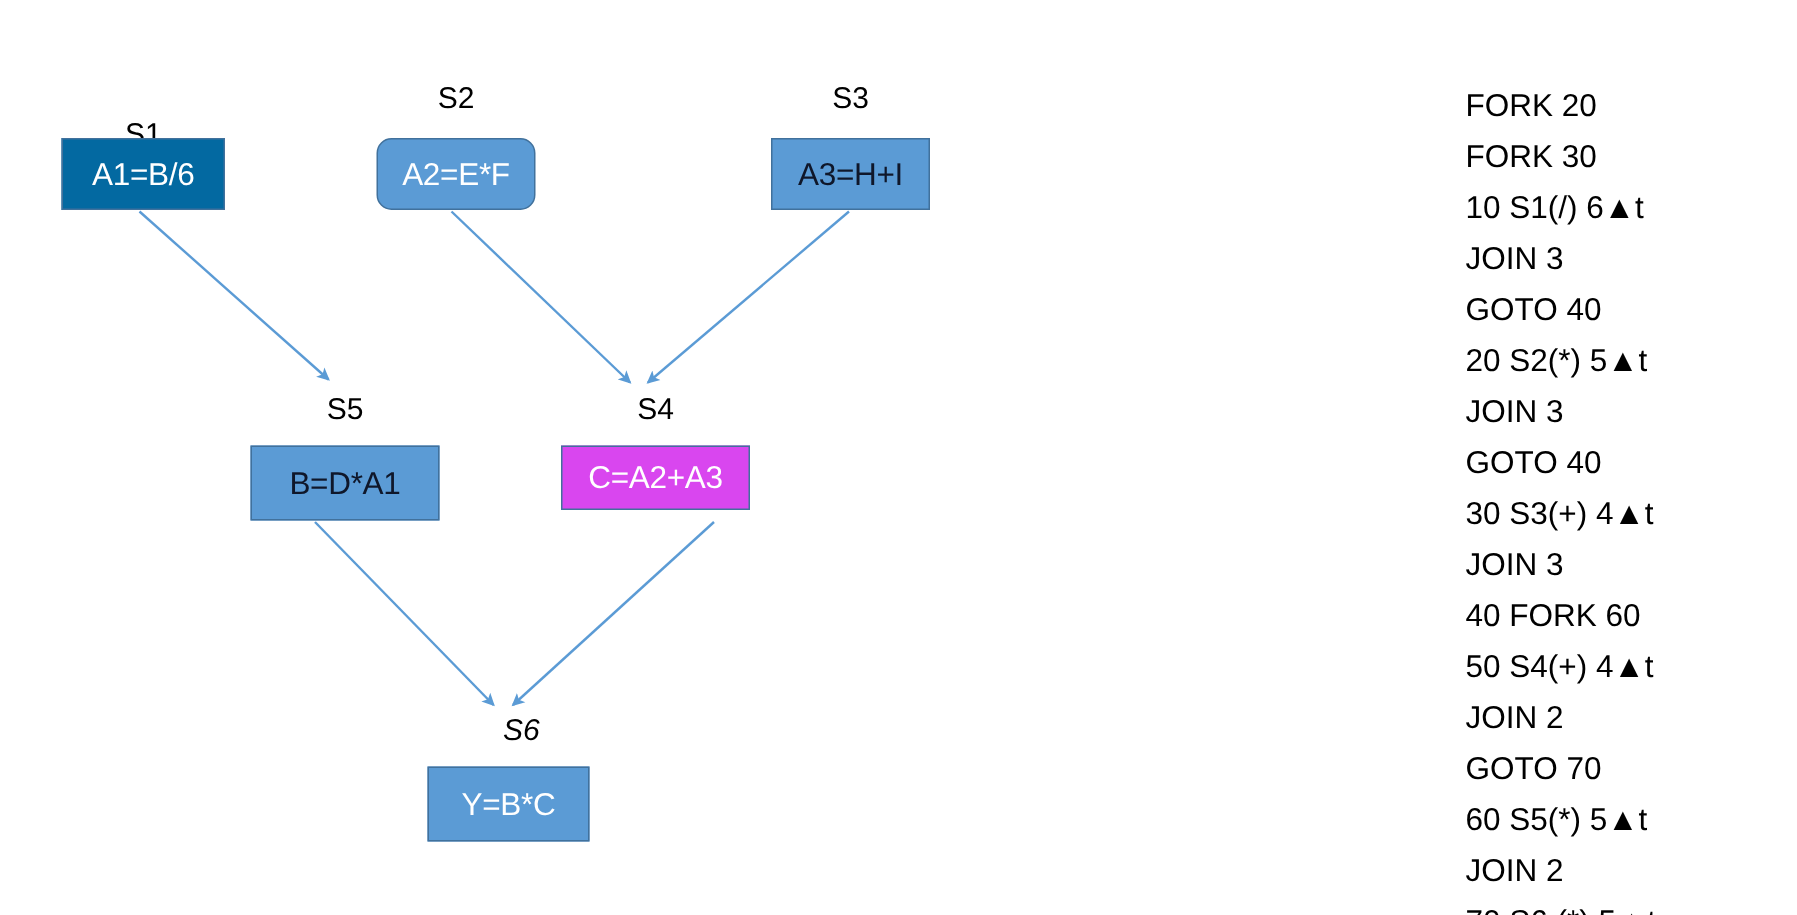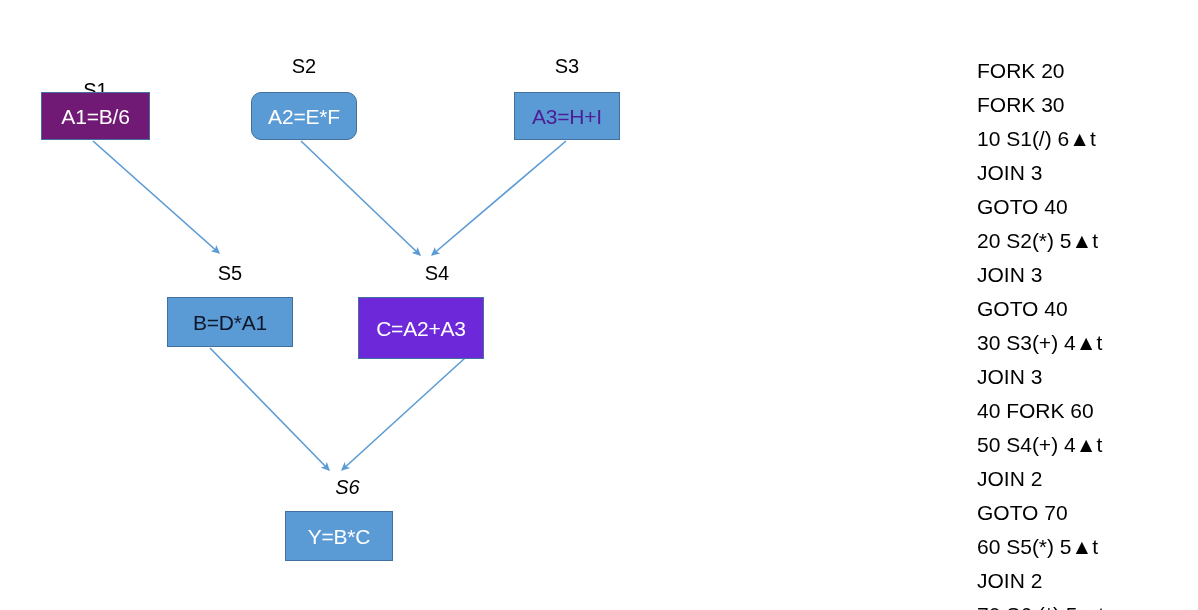--- a/index.html
+++ b/index.html
@@ -90,37 +90,37 @@
         <line x1="93" y1="141" x2="219" y2="253" stroke="#5B9BD5" marker-end="url(#ah)"></line>
         <line x1="301" y1="141" x2="420" y2="255" stroke="#5B9BD5" marker-end="url(#ah)"></line>
         <line x1="566" y1="141" x2="432" y2="255" stroke="#5B9BD5" marker-end="url(#ah)"></line>
         <line x1="210" y1="348" x2="329" y2="470" stroke="#5B9BD5" marker-end="url(#ah)"></line>
         <line x1="476" y1="348" x2="342" y2="470" stroke="#5B9BD5" marker-end="url(#ah)"></line>
       </g>
   </svg>
 
   <div id="nodes-layer">
       <div class="caption" style="left: 41px; top: 56px; width: 109px; margin-top: 24px;">S1</div>
-      <div class="node" style="left: 41px; top: 92px; width: 109px; height: 48px; background: #701a75; border-color: rgb(65, 113, 156);">
+      <div class="node" style="left: 41px; top: 92px; width: 109px; height: 48px; background: #0369a1; border-color: rgb(65, 113, 156);">
         <span class="node-text" style="color: rgb(255, 255, 255);">A1=B/6</span>
       </div>
       <div class="caption" style="left: 251px; top: 56px; width: 106px;">S2</div>
       <div class="node" style="left: 251px; top: 92px; width: 106px; height: 48px; background: rgb(91, 155, 213); border-color: rgb(65, 113, 156); border-radius: 10px;">
         <span class="node-text" style="color: rgb(255, 255, 255);">A2=E*F</span>
       </div>
       <div class="caption" style="left: 514px; top: 56px; width: 106px;">S3</div>
       <div class="node" style="left: 514px; top: 92px; width: 106px; height: 48px; background: rgb(91, 155, 213); border-color: rgb(65, 113, 156);">
-        <span class="node-text" style="color: #4c1d95;">A3=H+I</span>
+        <span class="node-text" style="color: #0f172a;">A3=H+I</span>
       </div>
       <div class="caption" style="left: 167px; top: 263px; width: 126px;">S5</div>
       <div class="node" style="left: 167px; top: 297px; width: 126px; height: 50px; background: rgb(91, 155, 213); border-color: rgb(65, 113, 156);">
         <span class="node-text" style="color: #0f172a;">B=D*A1</span>
       </div>
       <div class="caption" style="left: 374px; top: 263px; width: 126px;">S4</div>
-      <div class="node" style="left: 358px; top: 297px; width: 126px; height: 62px; background: #6d28d9; border-color: rgb(65, 113, 156);">
+      <div class="node" style="left: 374px; top: 297px; width: 126px; height: 43px; background: #d946ef; border-color: rgb(65, 113, 156);">
         <span class="node-text" style="color: rgb(255, 255, 255);">C=A2+A3</span>
       </div>
       <div class="caption" style="left: 285px; top: 477px; width: 125px; font-style: italic;">S6</div>
       <div class="node" style="left: 285px; top: 511px; width: 108px; height: 50px; background: rgb(91, 155, 213); border-color: rgb(65, 113, 156);">
         <span class="node-text" style="color: rgb(255, 255, 255);">Y=B*C</span>
       </div>
     </div>
 
   <div id="code-listing">
       <div class="code-line">FORK 20</div>

